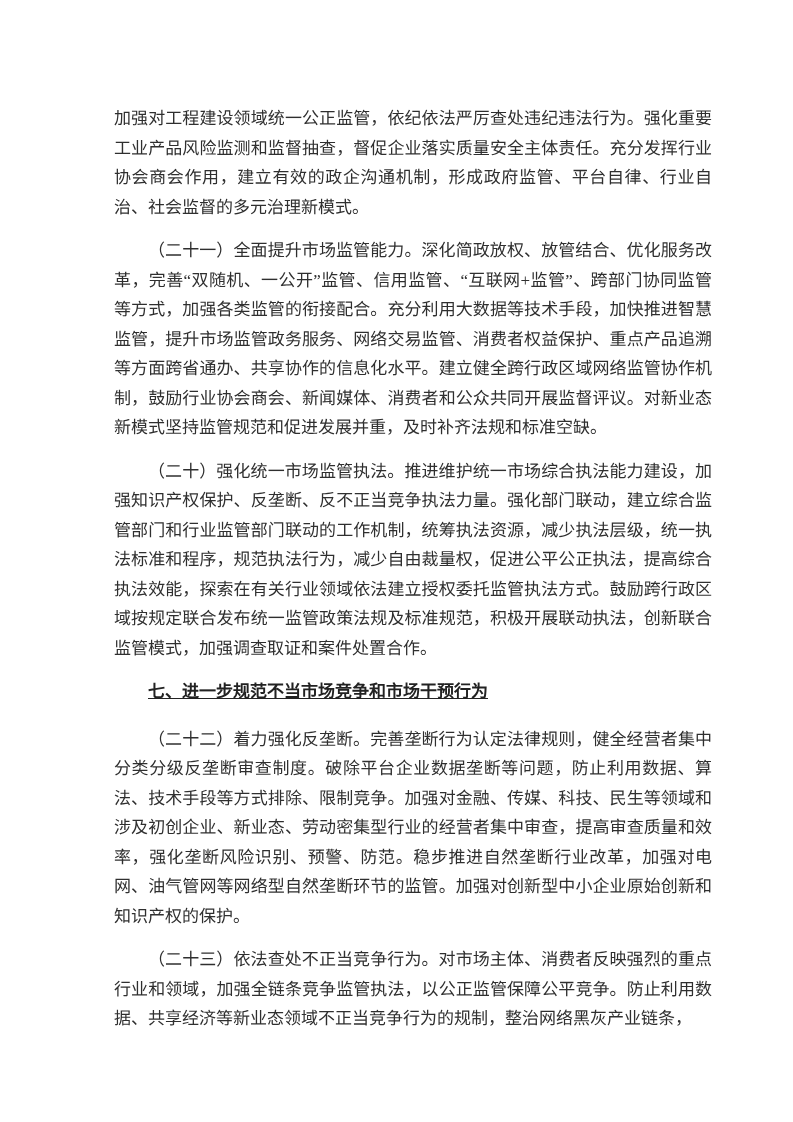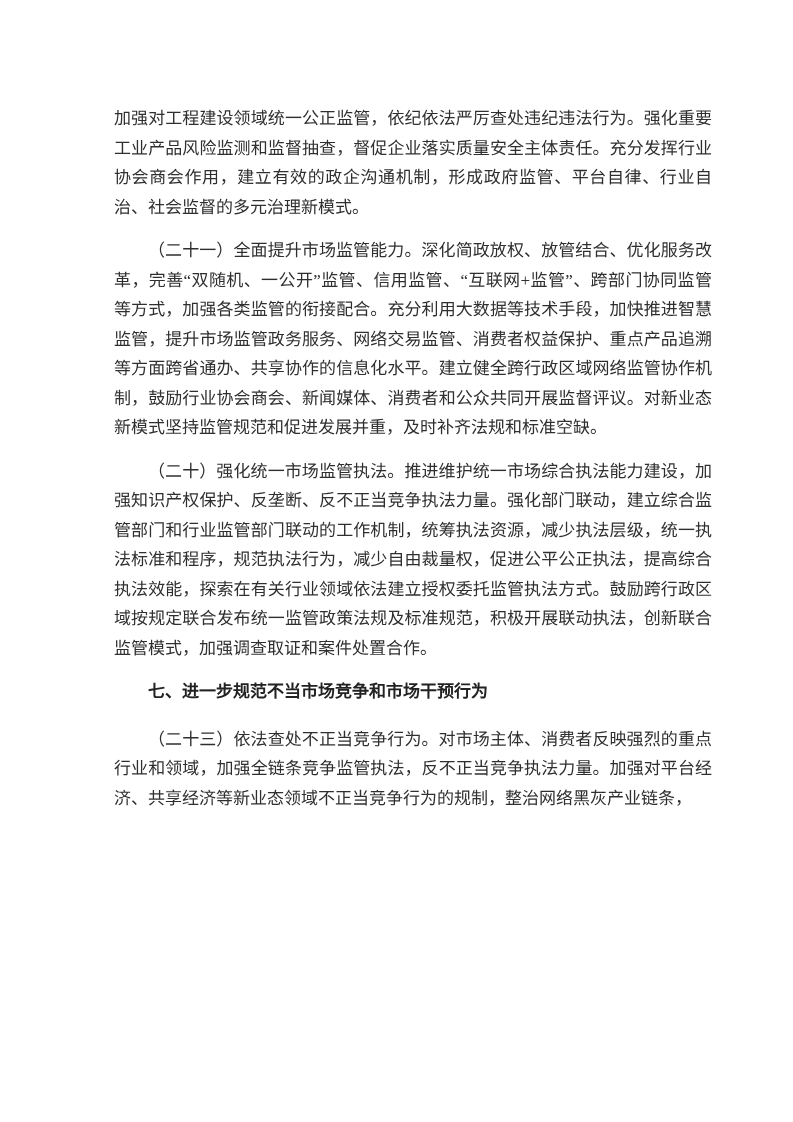--- a/index.html
+++ b/index.html
@@ -32,26 +32,28 @@
     word-break: break-all;
   }
   .para.no-indent {
     text-indent: 0;
   }
   .para.heading {
     font-weight: bold;
     color: #222222;
     text-align: left;
     margin-bottom: 18px;
+    text-decoration: underline;
   }
 </style>
 </head>
 <body>
 
 <div class="page">
   <div class="content">
     <p class="para no-indent">加强对工程建设领域统一公正监管，依纪依法严厉查处违纪违法行为。强化重要工业产品风险监测和监督抽查，督促企业落实质量安全主体责任。充分发挥行业协会商会作用，建立有效的政企沟通机制，形成政府监管、平台自律、行业自治、社会监督的多元治理新模式。</p>
     <p class="para">（二十一）全面提升市场监管能力。深化简政放权、放管结合、优化服务改革，完善“双随机、一公开”监管、信用监管、“互联网+监管”、跨部门协同监管等方式，加强各类监管的衔接配合。充分利用大数据等技术手段，加快推进智慧监管，提升市场监管政务服务、网络交易监管、消费者权益保护、重点产品追溯等方面跨省通办、共享协作的信息化水平。建立健全跨行政区域网络监管协作机制，鼓励行业协会商会、新闻媒体、消费者和公众共同开展监督评议。对新业态新模式坚持监管规范和促进发展并重，及时补齐法规和标准空缺。</p>
     <p class="para">（二十）强化统一市场监管执法。推进维护统一市场综合执法能力建设，加强知识产权保护、反垄断、反不正当竞争执法力量。强化部门联动，建立综合监管部门和行业监管部门联动的工作机制，统筹执法资源，减少执法层级，统一执法标准和程序，规范执法行为，减少自由裁量权，促进公平公正执法，提高综合执法效能，探索在有关行业领域依法建立授权委托监管执法方式。鼓励跨行政区域按规定联合发布统一监管政策法规及标准规范，积极开展联动执法，创新联合监管模式，加强调查取证和案件处置合作。</p>
     <p class="para heading">七、进一步规范不当市场竞争和市场干预行为</p>
-    <p class="para">（二十三）依法查处不正当竞争行为。对市场主体、消费者反映强烈的重点行业和领域，加强全链条竞争监管执法，反不正当竞争执法力量。加强对平台经济、共享经济等新业态领域不正当竞争行为的规制，整治网络黑灰产业链条，</p>
+    <p class="para">（二十二）着力强化反垄断。完善垄断行为认定法律规则，健全经营者集中分类分级反垄断审查制度。破除平台企业数据垄断等问题，防止利用数据、算法、技术手段等方式排除、限制竞争。加强对金融、传媒、科技、民生等领域和涉及初创企业、新业态、劳动密集型行业的经营者集中审查，提高审查质量和效率，强化垄断风险识别、预警、防范。稳步推进自然垄断行业改革，加强对电网、油气管网等网络型自然垄断环节的监管。加强对创新型中小企业原始创新和知识产权的保护。</p>
+    <p class="para">（二十三）依法查处不正当竞争行为。对市场主体、消费者反映强烈的重点行业和领域，加强全链条竞争监管执法，以公正监管保障公平竞争。防止利用数据、共享经济等新业态领域不正当竞争行为的规制，整治网络黑灰产业链条，</p>
   </div>
 </div>
 
 </body></html>

